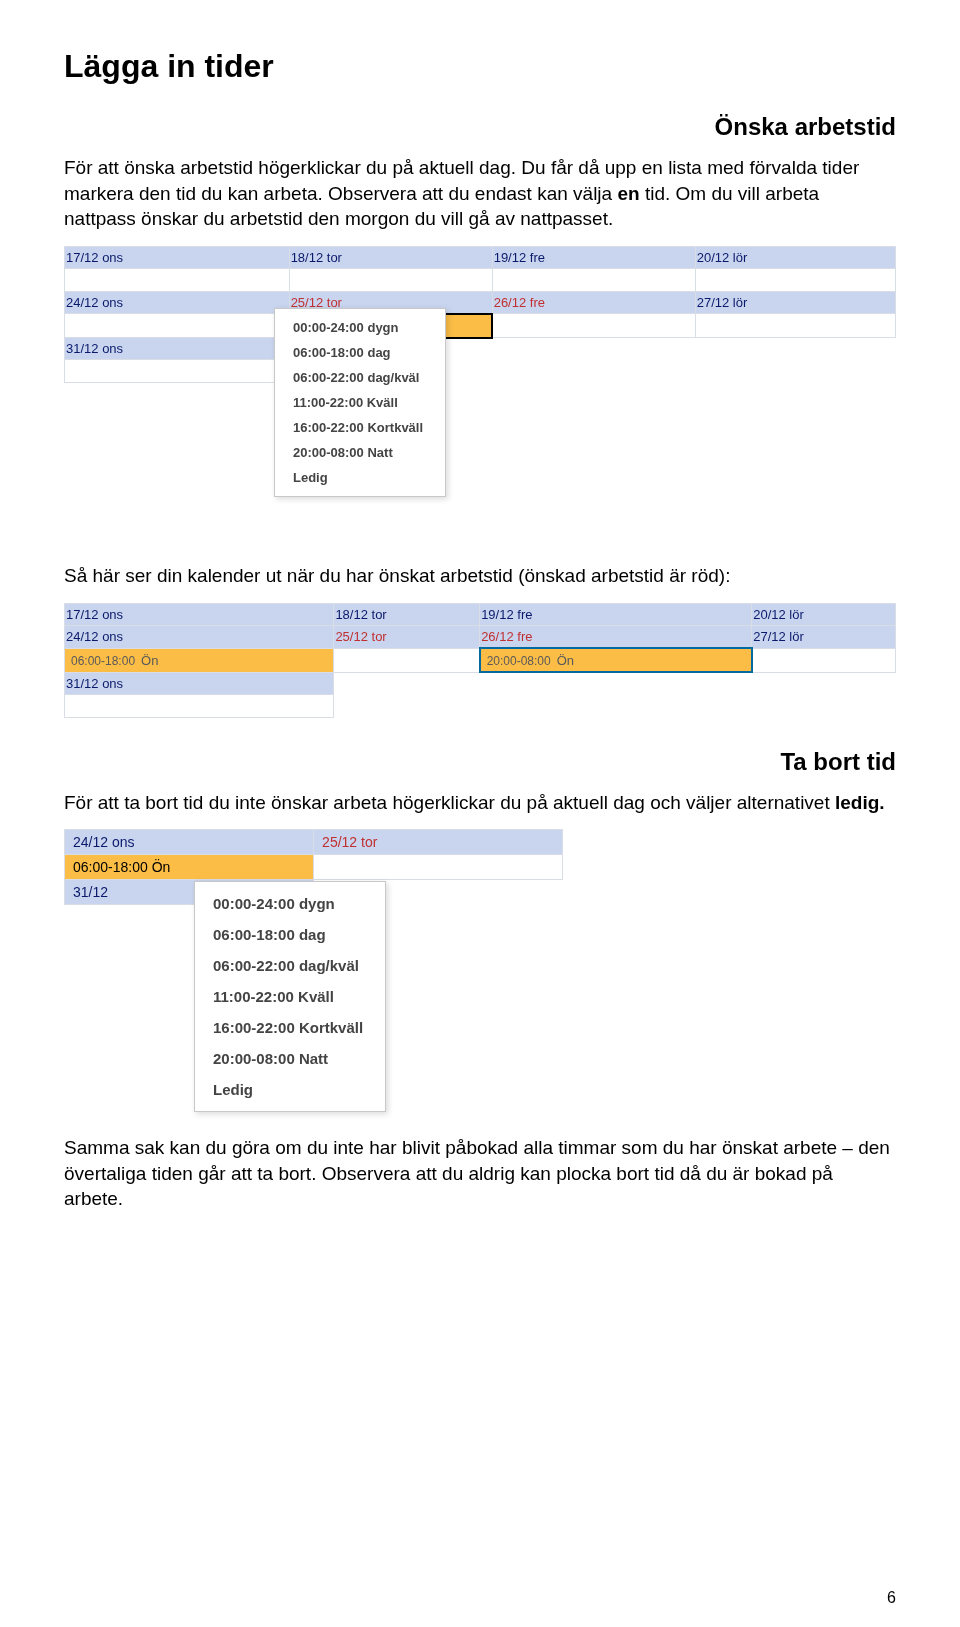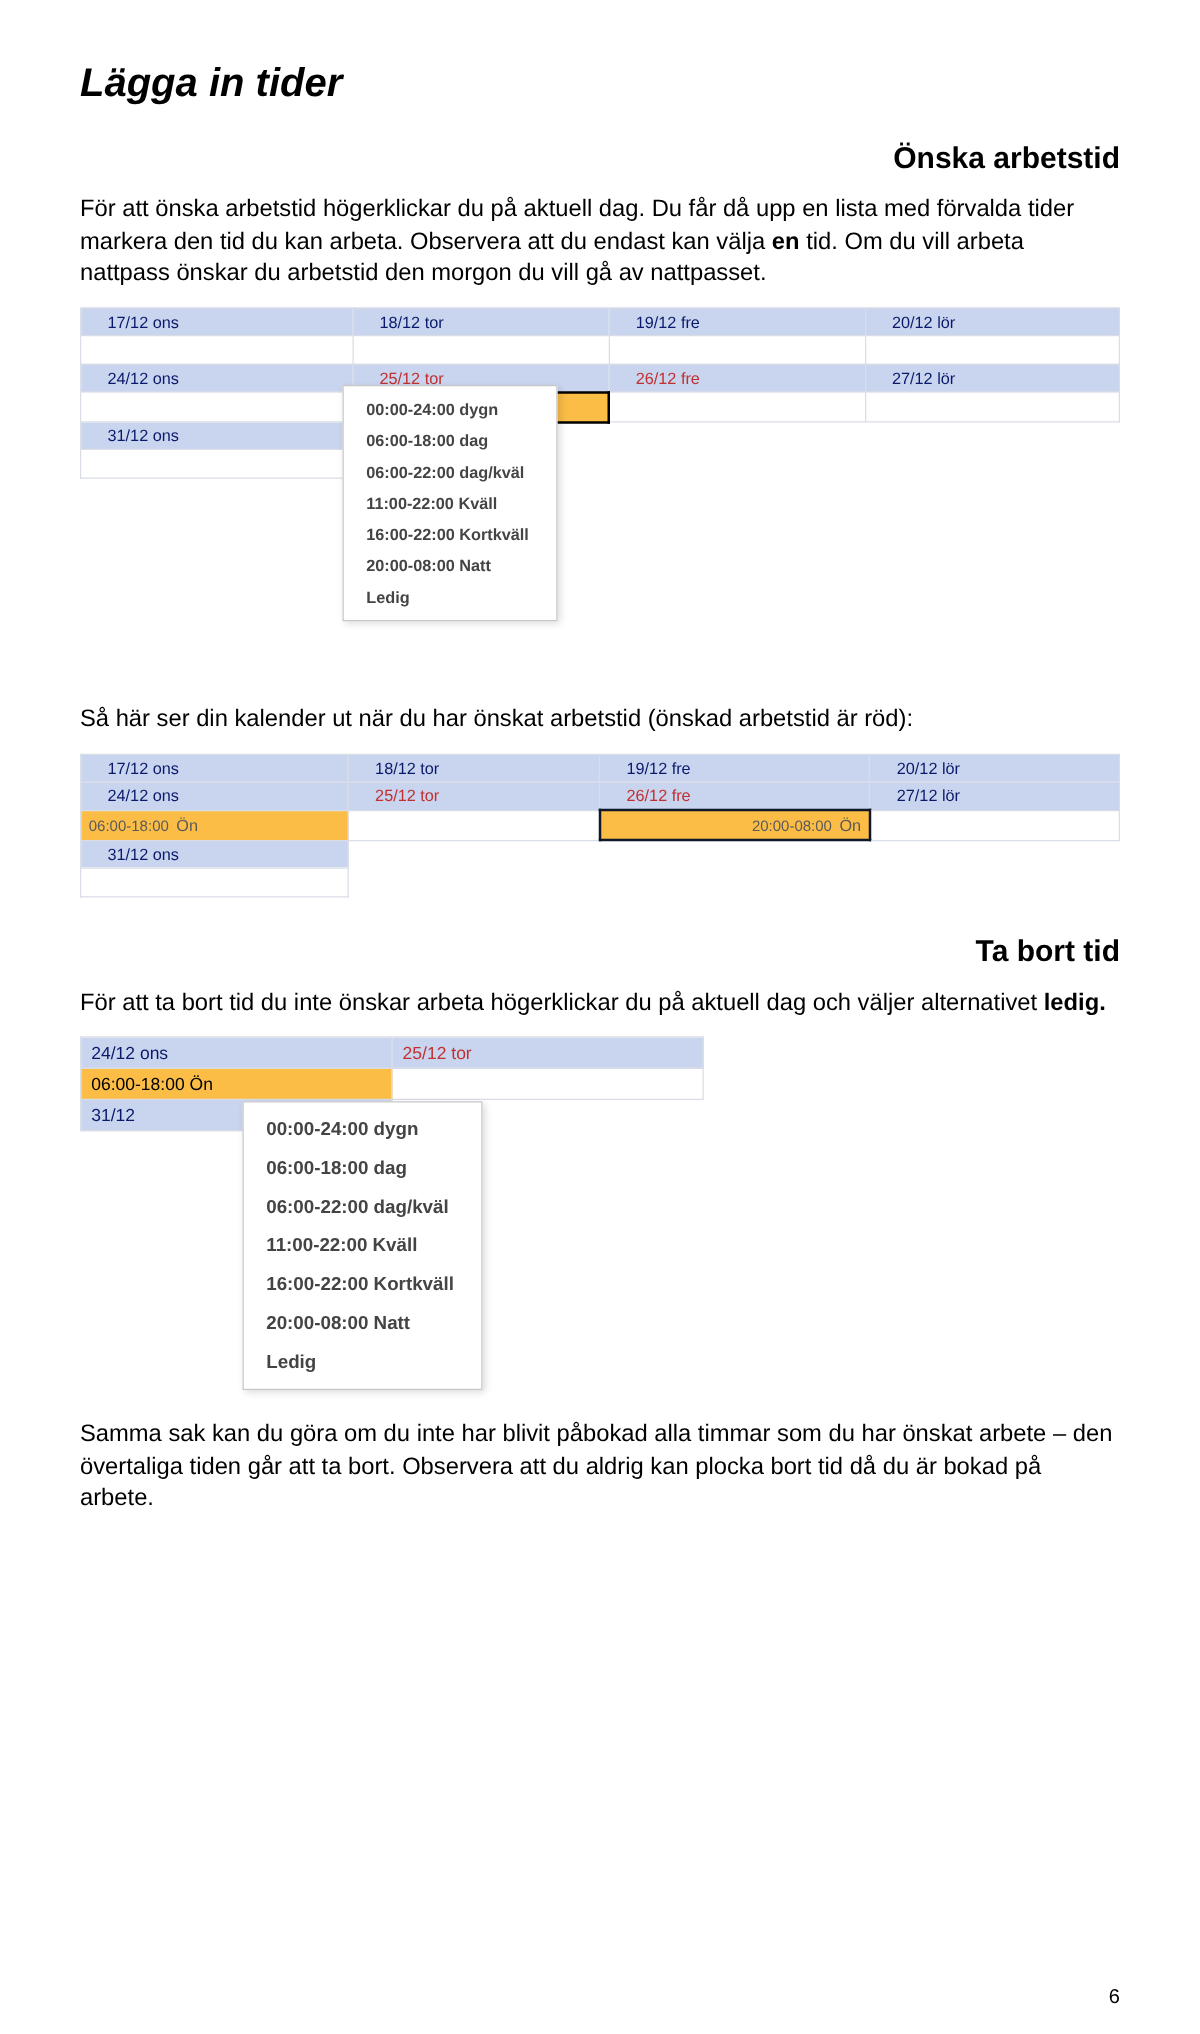--- a/index.html
+++ b/index.html
@@ -4,56 +4,56 @@
 <style>
   body {
     font-family: Arial, Helvetica, sans-serif;
     color: #000;
     background: #fff;
     margin: 0;
     padding: 48px 64px 48px 64px;
     width: 960px;
     box-sizing: border-box;
   }
-  h1 { font-size: 32px; font-weight: bold; margin: 0 0 28px 0; font-style: italic; }
+  h1 { font-size: 32px; font-weight: bold; margin: 0 0 28px 0; }
   h2 { font-size: 24px; font-weight: bold; margin: 28px 0 14px 0; text-align: right; }
   p  { font-size: 19px; line-height: 1.35; margin: 0 0 14px 0; }
   b  { font-weight: bold; }
 
   
   .cal {
     width: 100%;
     border-collapse: collapse;
     margin: 10px 0 30px 0;
     font-size: 13px;
   }
   .cal th {
     background: #c9d4ee;
     color: #0a1a6b;
     font-weight: normal;
     text-align: left;
-    padding: 3px 21px;
+    padding: 3px 1px;
     border: 1px solid #d9dde6;
   }
   .cal td {
     border: 1px solid #d9dde6;
     height: 18px;
     padding: 2px 6px;
     background: #fff;
     color: #333;
   }
   .cal td.active {
     background: #fbbd46;
     border: 2px solid #000;
   }
   .cal td.wish {
     background: #fbbd46;
     color: #000;
   }
-  .cal td.wish.active-border { border: 2px solid #0f172a; text-align: right; }
+  .cal td.wish.active-border { border: 2px solid #0369a1; }
   .cal .time { color: #5a5a5a; font-size: 12px; padding-right:6px;}
   .cal .label { color: #5a5a5a; }
   .holiday { color: #c03030 !important; }
 
   
   .ctx-wrap { position: relative; }
   .ctx {
     position: absolute;
     background: #fff;
     border: 1px solid #c8c8c8;

